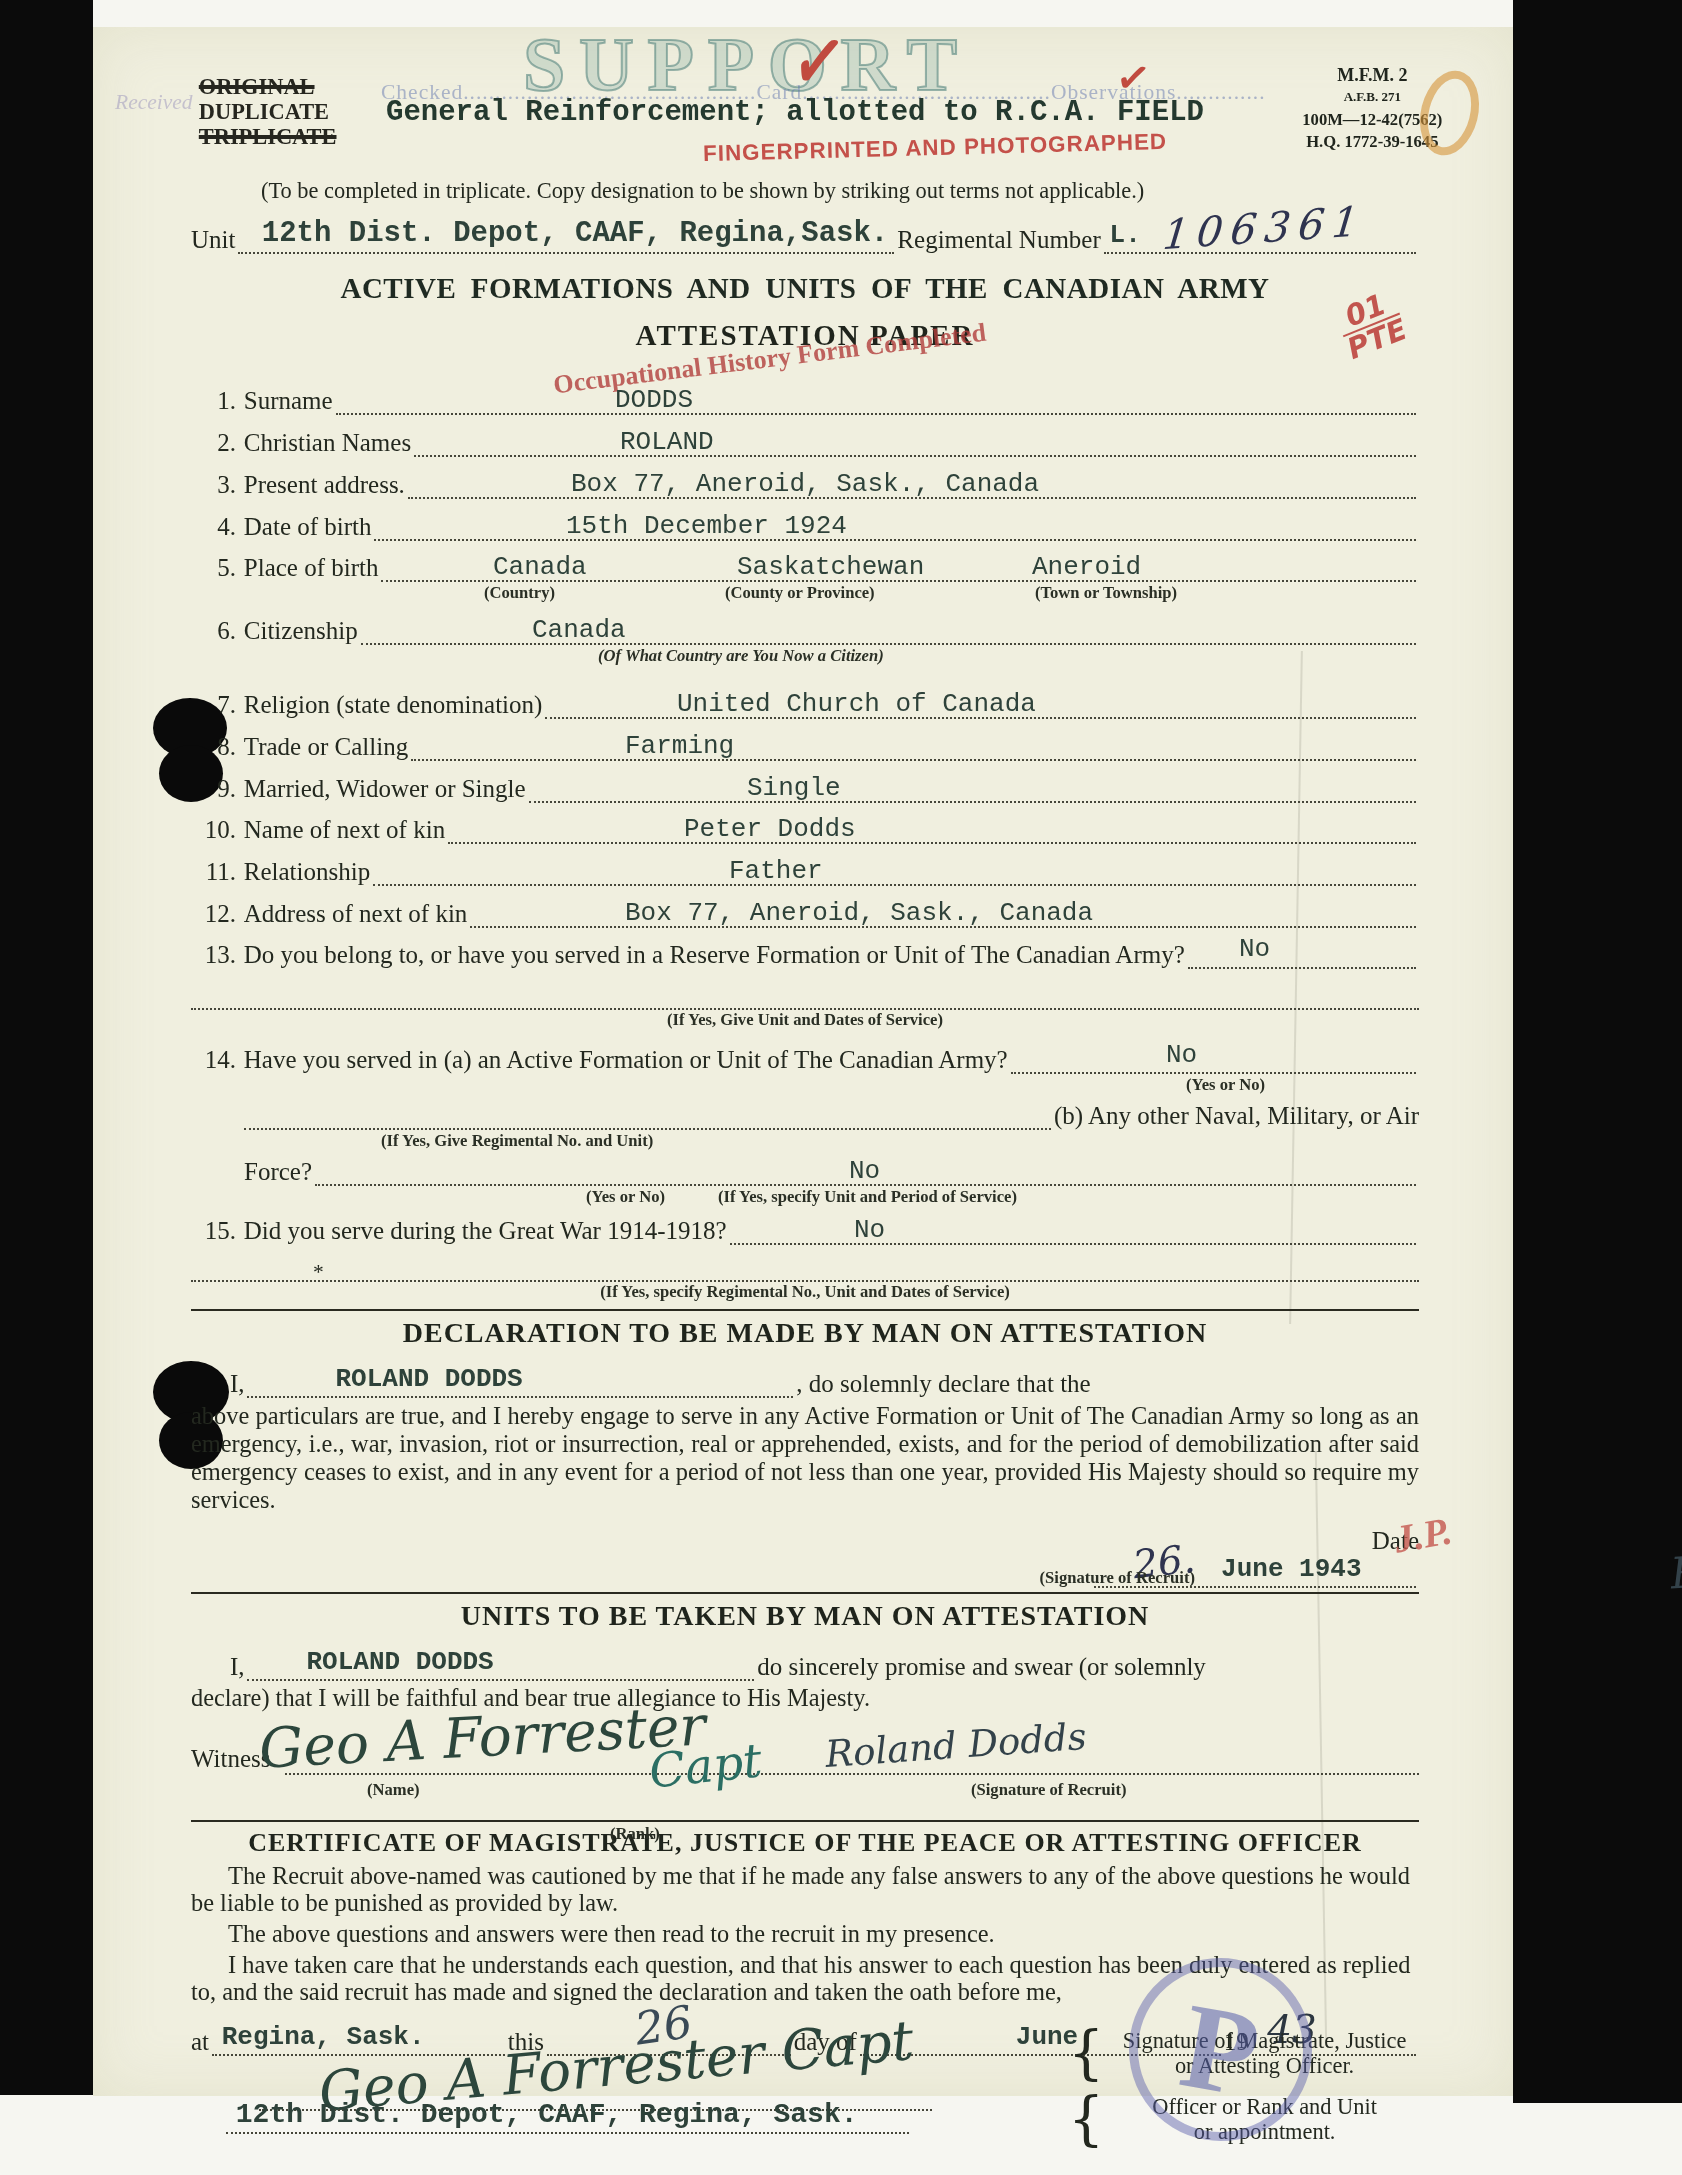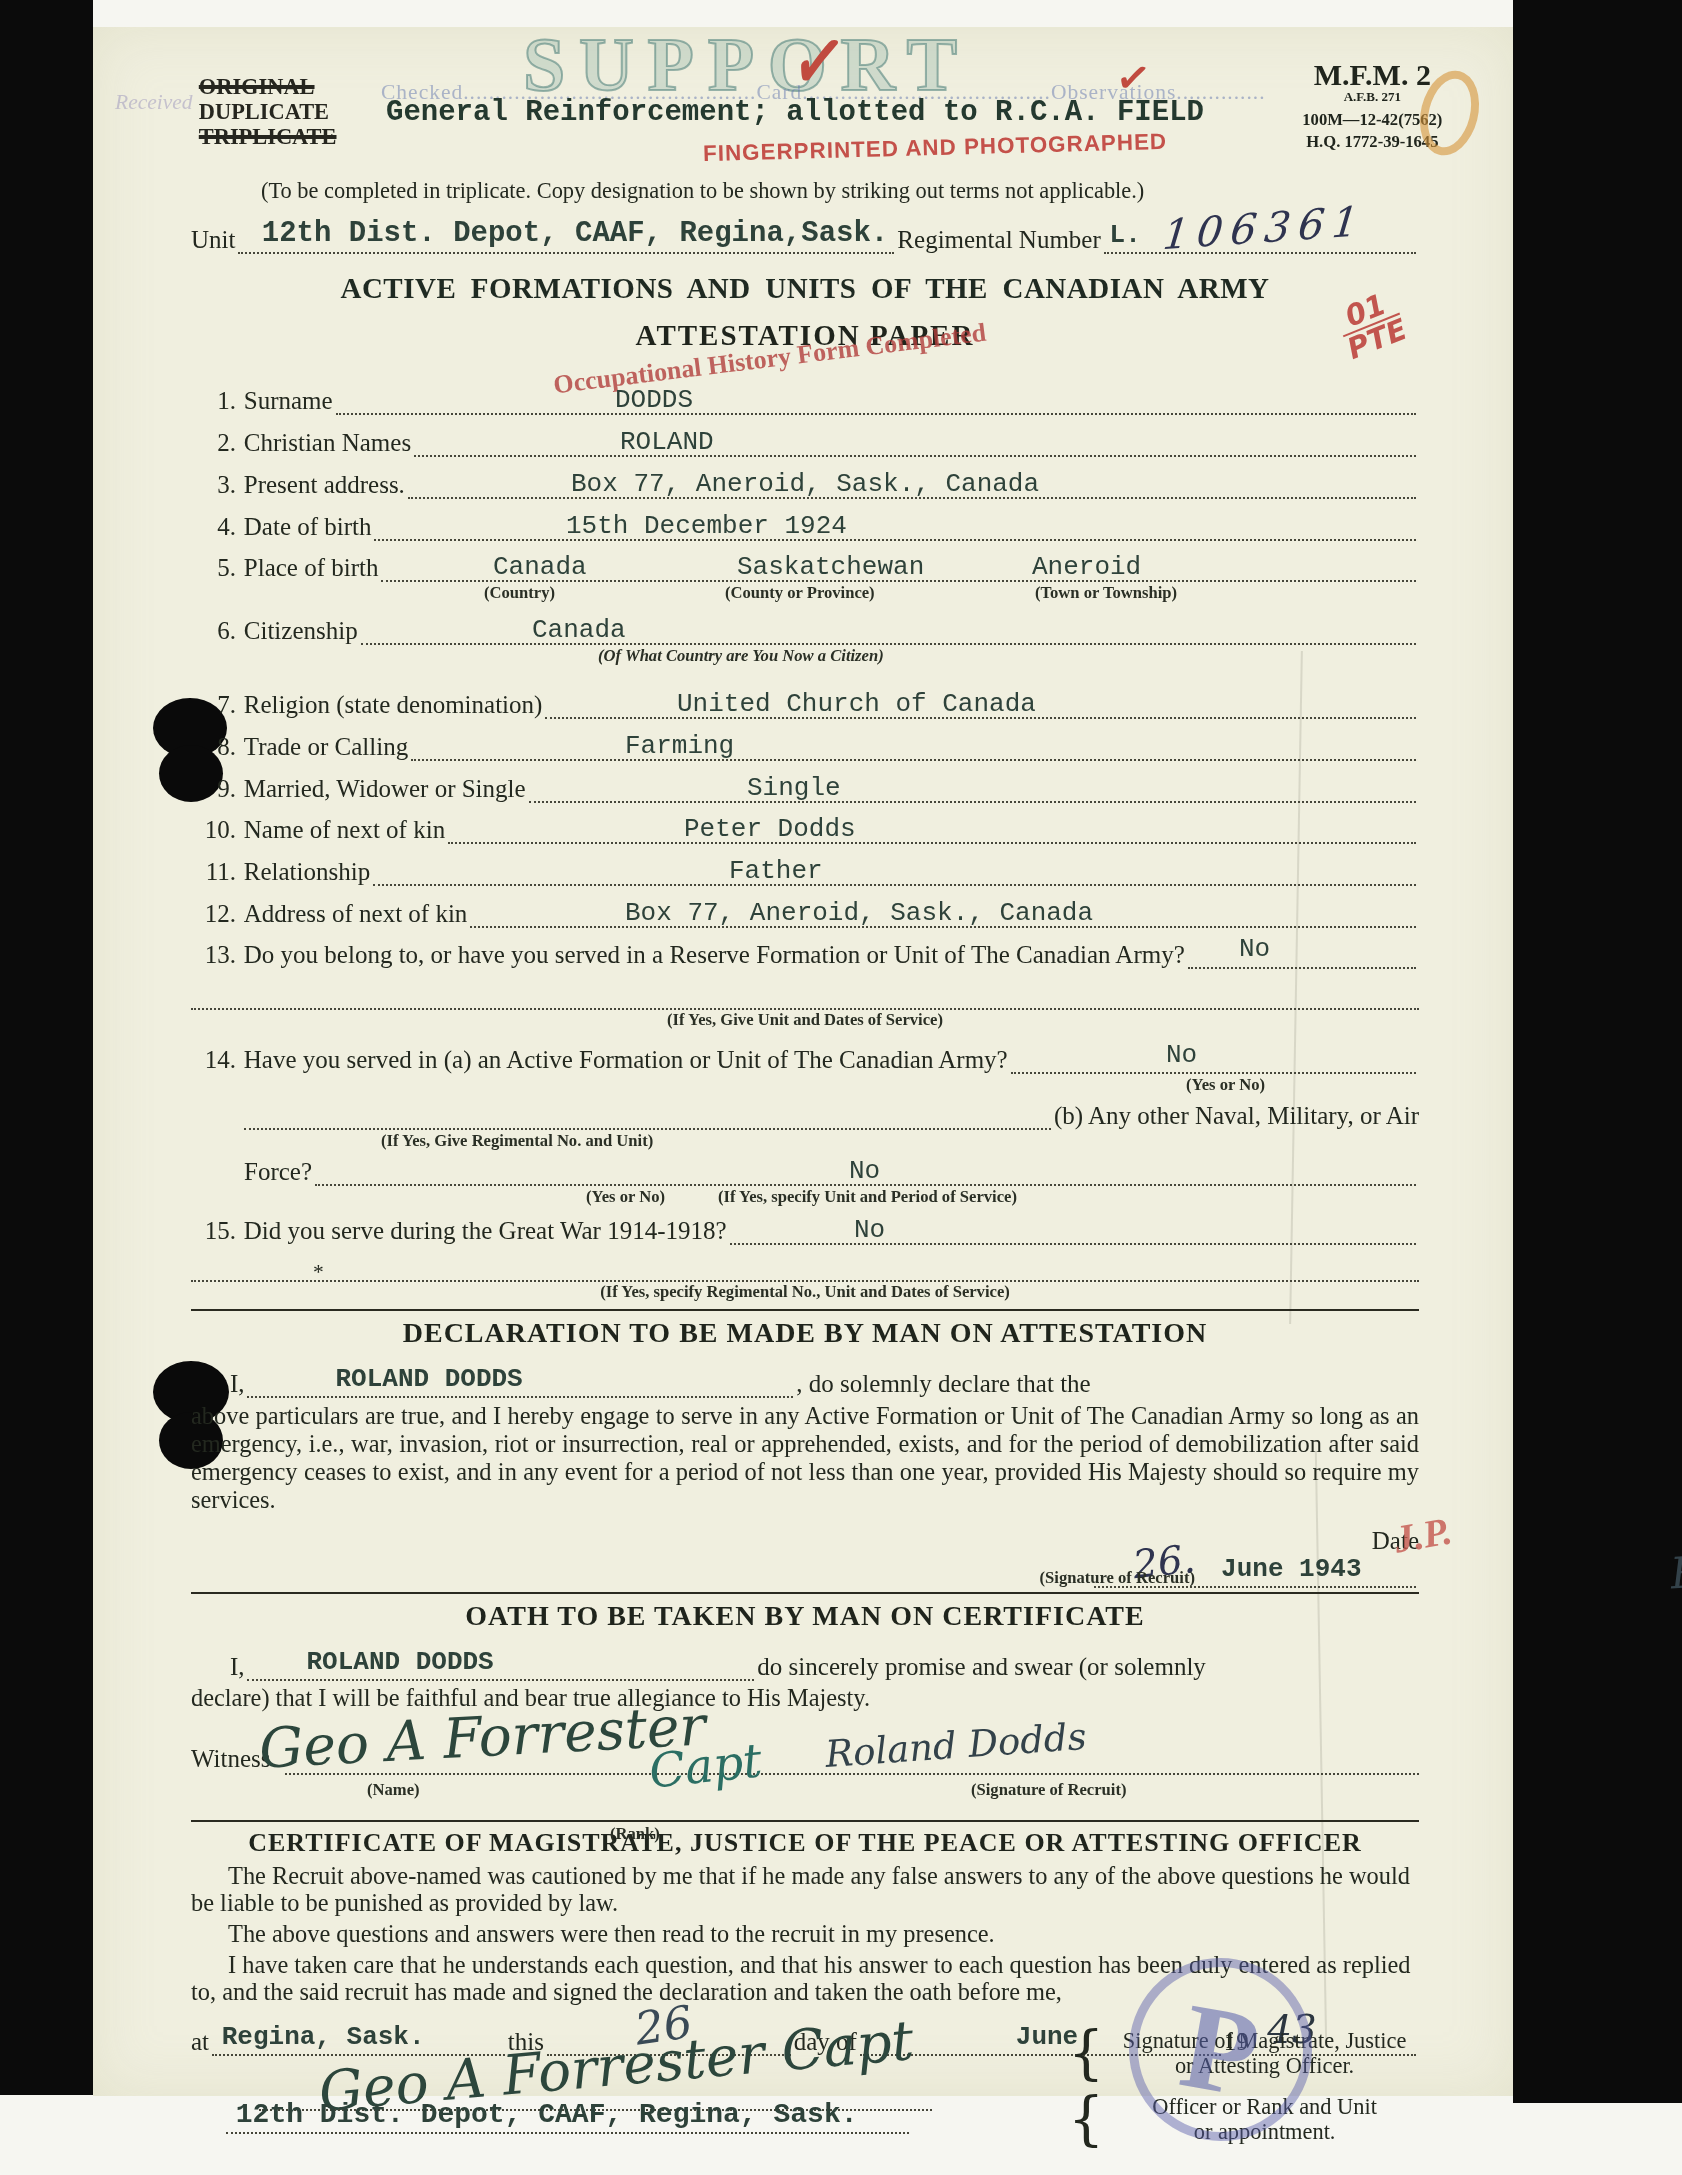--- a/index.html
+++ b/index.html
@@ -35,21 +35,21 @@
   }
   .received { left:-76px; top:51px; font-size:21.5px; font-style:italic; color:rgba(110,100,170,.33); }
   .copies { left:7.8px; top:35px; font-size:22.4px; font-weight:bold; color:#26261f; line-height:25px; }
   .struck { text-decoration:line-through; text-decoration-thickness:3.9px; }
   .checkline { left:190px; top:41px; font-size:21.5px; color:rgba(100,120,175,.5); letter-spacing:1px; }
   .allot { left:195px; top:57px; font-size:29px; color:#24392f; }
   .fpstamp { left:512px; top:96px; font-family:"Liberation Sans","DejaVu Sans",sans-serif;
     font-weight:bold; font-size:22.4px; letter-spacing:1px; color:#c0403a;
     transform:rotate(-1.5deg); opacity:.9; }
   .codes { right:-23.4px; top:25px; text-align:center; color:#20251d; line-height:22.4px; }
-  .codes .c1 { font-size:30px; font-weight:bold; }
+  .codes .c1 { font-size:18px; font-weight:bold; }
   .codes .c2 { font-size:13px; font-weight:bold; }
   .codes .c3, .codes .c4 { font-size:16.6px; font-weight:bold; }
   .check { color:#c14a3f; font-weight:bold; }
   .check1 { left:603px; top:-11.7px; font-size:59px; transform:rotate(10deg) scaleY(1.35); }
   .check2 { left:925px; top:15.6px; font-size:41px; transform:rotate(8deg); }
   .ocircle { right:-59px; top:31px; width:57px; height:86px; border:8.8px solid rgba(214,148,58,.6);
     border-radius:50%; transform:rotate(14deg); }
 
   .tripnote { margin:2px 0 0 70px; font-size:22.4px; color:#23281f; }
 
@@ -351,21 +351,21 @@
         <span class="ans typed" style="left:127px;">June 1943</span>
       </span>
       <span class="leader">
         <span class="ans sig" style="left:254px; bottom:0; font-size:43px; color:#33424a; transform:rotate(-4deg);">Roland Dodds</span>
       </span>
       <span class="sigsub" style="right:224px; bottom:-17.6px;">(Signature of Recruit)</span>
       <span class="redjp">J.P.</span>
     </div>
 
     <div class="rule" style="margin-top:21.5px;"></div>
-    <div class="heading">OATH TO BE TAKEN BY MAN ON CERTIFICATE</div>
+    <div class="heading">UNITS TO BE TAKEN BY MAN ON ATTESTATION</div>
 
     <div class="irow">
       <span style="margin-left:39px;">I,</span>
       <span class="leader" style="flex:none; width:507px;">
         <span class="ans typed" style="left:59px;">ROLAND DODDS</span>
       </span>
       <span>do sincerely promise and swear (or solemnly</span>
     </div>
     <div class="para" style="text-align:left;">declare) that I will be faithful and bear true allegiance to His Majesty.</div>
 

